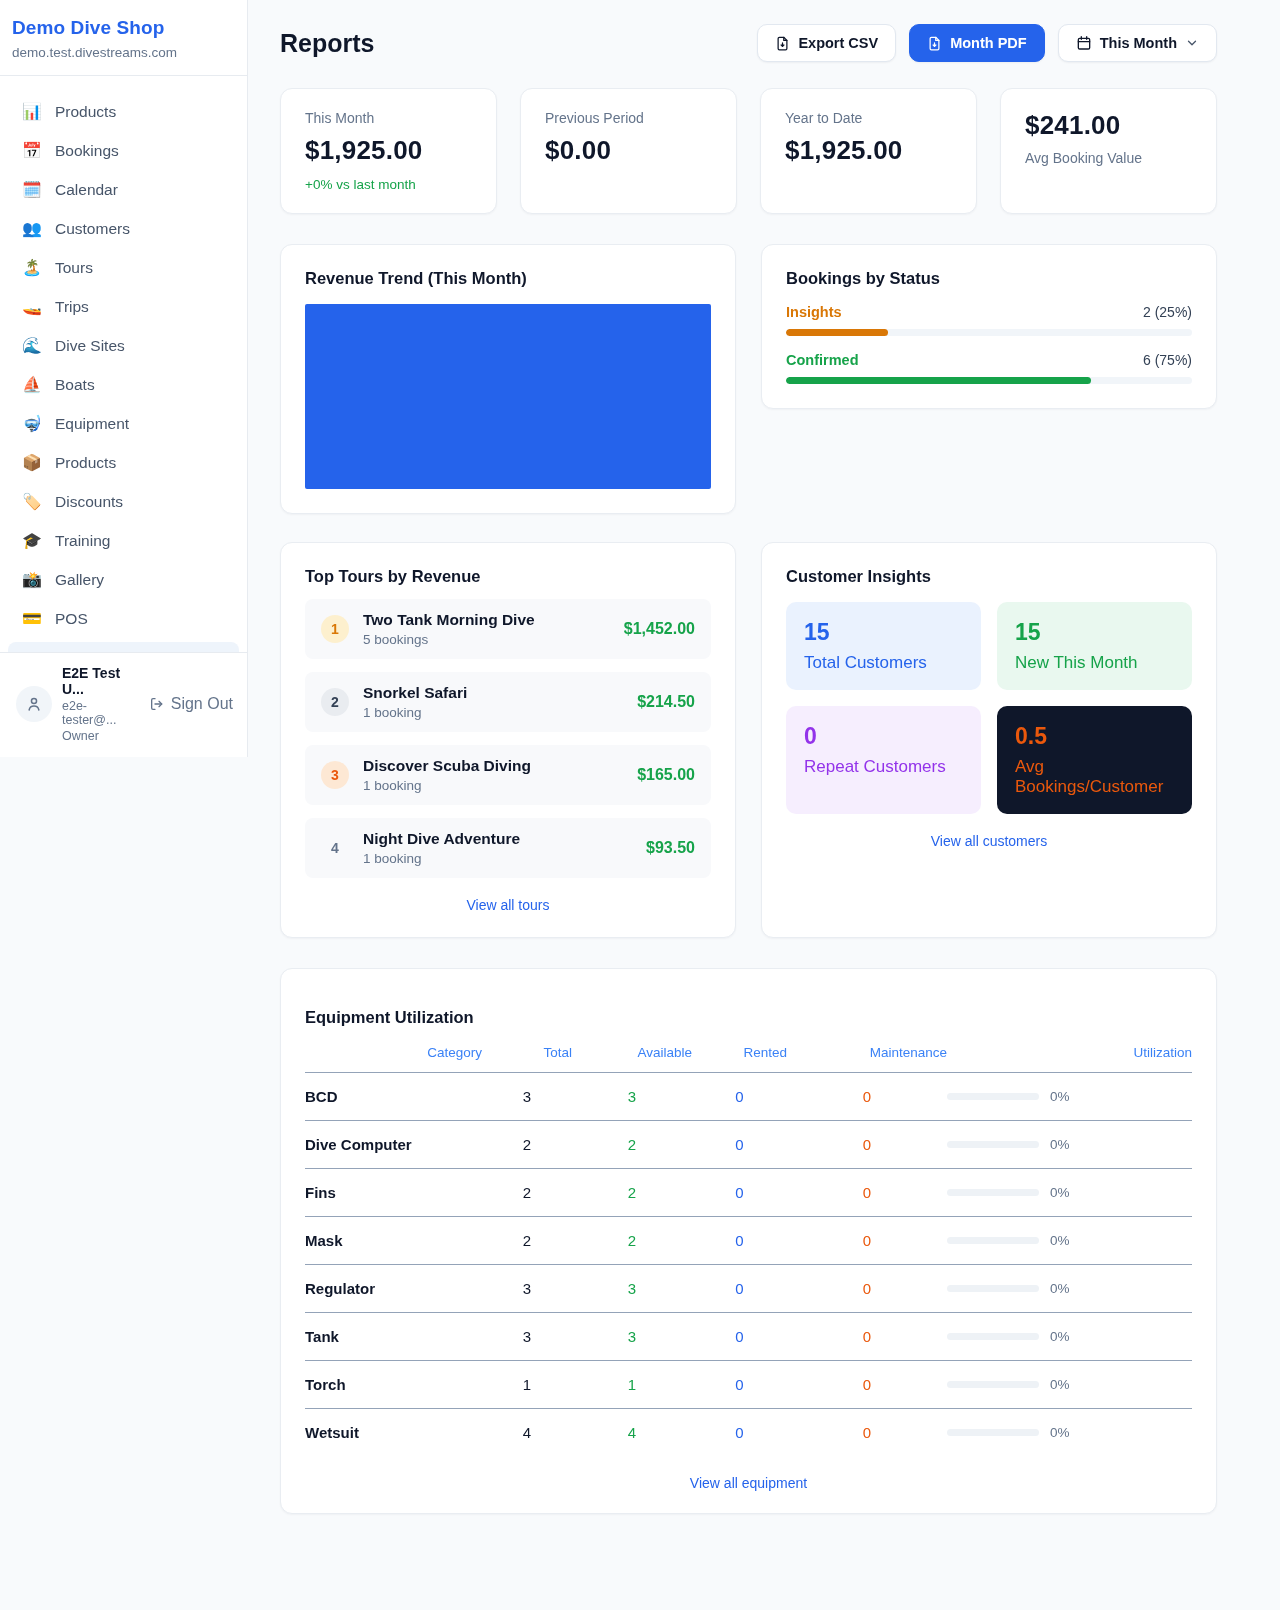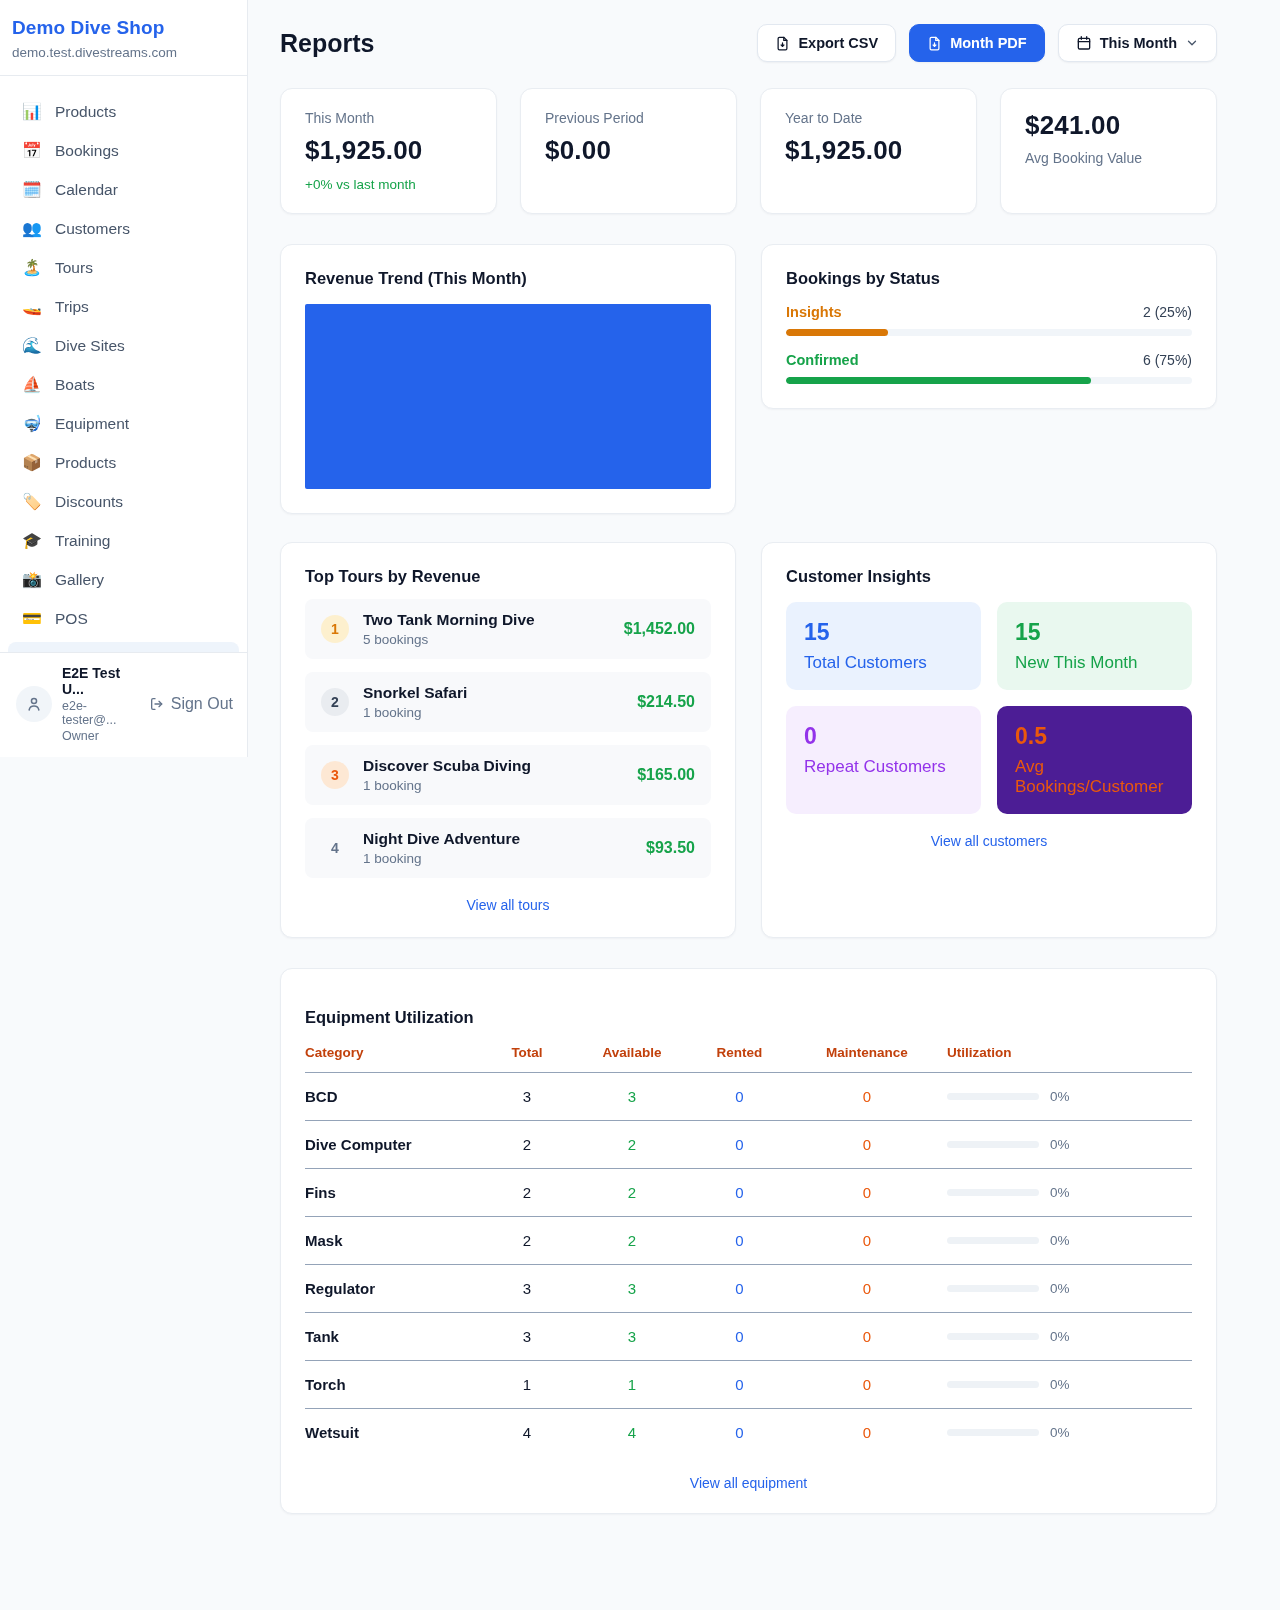--- a/index.html
+++ b/index.html
@@ -89,35 +89,35 @@
     text-decoration:none; cursor:pointer;}
 
   
   .tiles{display:grid; grid-template-columns:1fr 1fr; gap:16px; margin-top:16px;}
   .tile{border-radius:10px; padding:17px 18px;}
   .tile-value{font-size:23px; font-weight:800;}
   .tile-label{font-size:17px; margin-top:7px;}
   .tile.t-blue{background:#eaf2fe;} .tile.t-blue .tile-value,.tile.t-blue .tile-label{color:var(--accent,#2563eb);}
   .tile.t-green{background:#e9f8ef;} .tile.t-green .tile-value,.tile.t-green .tile-label{color:var(--green,#16a34a);}
   .tile.t-purple{background:#f6eefe;} .tile.t-purple .tile-value,.tile.t-purple .tile-label{color:var(--purple,#9333ea);}
-  .tile.t-orange{background:#4c1d95;} .tile.t-orange .tile-value,.tile.t-orange .tile-label{color:var(--deep-orange,#ea580c);}
+  .tile.t-orange{background:#0f172a;} .tile.t-orange .tile-value,.tile.t-orange .tile-label{color:var(--deep-orange,#ea580c);}
 
   
   .equip-card{margin-top:30px; padding:39px 24px 22px;}
   .t-head,.t-row{display:flex; align-items:center;}
   .t-head{margin-top:18px; padding-bottom:12px; border-bottom:1px solid #94a3b8;}
   .t-row{padding:15px 0; border-bottom:1px solid #94a3b8;}
   .t-row:last-of-type{border-bottom:none;}
   .col-cat{flex:1; text-align:left;}
   .col-total{width:90px; text-align:center;}
   .col-avail{width:120px; text-align:center;}
   .col-rented{width:95px; text-align:center;}
   .col-maint{width:160px; text-align:center;}
   .col-util{width:245px; text-align:left;}
-  .t-head span{font-size:13.5px; color:#c2410c; font-weight:700;}
+  .t-head span{font-size:13.5px; color:#3b82f6; font-weight:400;text-align:right;}
   .cell-cat{font-size:15px; font-weight:700; color:#0f172a;}
   .cell-num{font-size:15px; color:#0f172a;}
   .cell-num.green{color:var(--green,#16a34a);}
   .cell-num.blue{color:var(--accent,#2563eb);}
   .cell-num.orange{color:var(--deep-orange,#ea580c);}
   .util-wrap{display:flex; align-items:center; gap:11px;}
   .util-track{width:92px; height:7px; background:#eef2f6; border-radius:99px;}
   .util-pct{font-size:13.5px; color:#64748b;}
 </style>
 </head>

